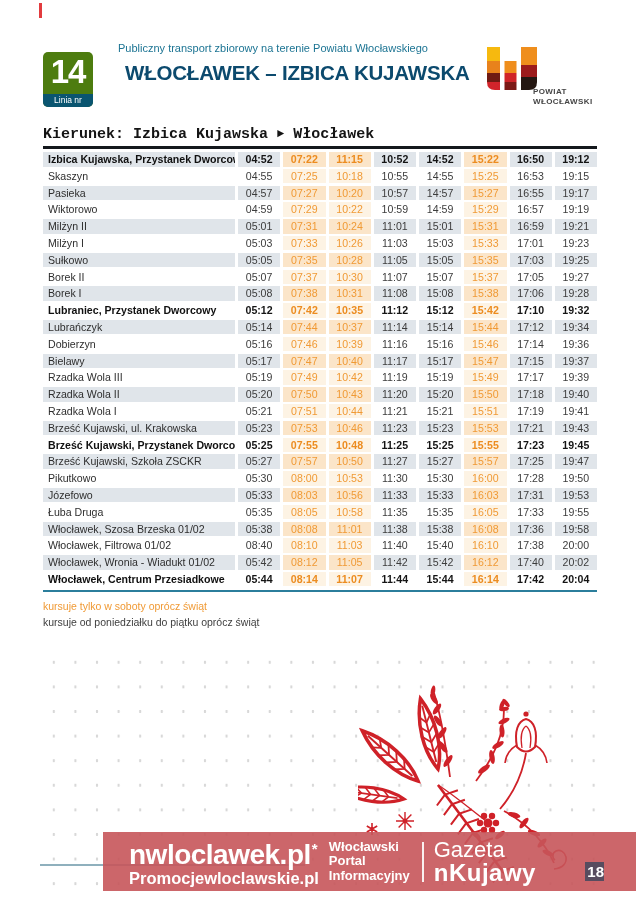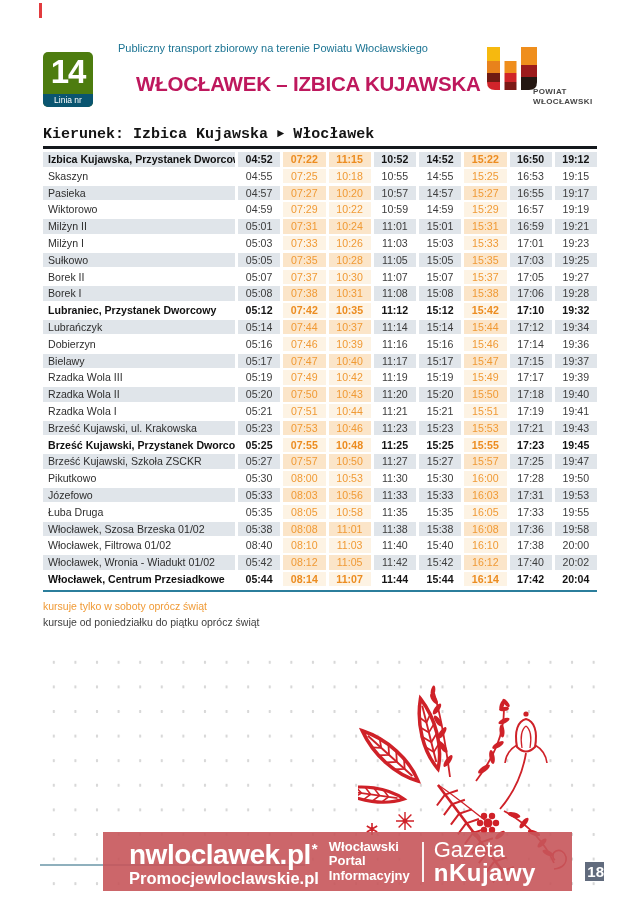--- a/index.html
+++ b/index.html
@@ -10,21 +10,21 @@
   .crop-mark{position:absolute;left:39px;top:3px;width:3px;height:15px;background:#e23b3e;}
 
   
   .line-badge{position:absolute;left:43px;top:52px;width:50px;height:55px;background:#4d7c0f;
               border-radius:5px;overflow:hidden;text-align:center;}
   .line-num{font-size:33px;font-weight:bold;color:#fff;line-height:40px;letter-spacing:-1px;}
   .line-label{position:absolute;left:0;bottom:0;width:100%;height:13px;background:#0a5570;
               color:#fff;font-size:8.5px;line-height:13px;}
   .title-block{position:absolute;left:118px;top:42px;}
   .subtitle{font-size:11px;color:#1c7493;margin-bottom:3px;}
-  .title{margin:18px;font-size:20.5px;line-height:23.5px;font-weight:bold;color:#be185d;letter-spacing:-0.2px;}
+  .title{margin:7px;font-size:20.5px;line-height:23.5px;font-weight:bold;color:#0c4a6e;letter-spacing:-0.2px;}
   .logo-svg{position:absolute;left:487px;top:47px;}
   .logo-text{position:absolute;left:533px;top:87px;font-size:8px;font-weight:bold;color:#454545;
              line-height:9.5px;letter-spacing:0.4px;}
 
   
   .direction{position:absolute;left:43px;top:126px;font-size:15px;font-weight:bold;color:#141414;font-family:Liberation Mono, monospace;}
   .direction .arr{font-size:12px;position:relative;top:-1px;}
 
   
   .timetable{position:absolute;left:43px;top:146px;width:554px;
@@ -48,21 +48,21 @@
   
   .dots{position:absolute;left:37px;top:642px;width:563px;height:250px;z-index:0;
         background-image:radial-gradient(circle,#d8d8d8 1.1px,rgba(255,255,255,0) 1.5px);
         background-size:21.6px 24.6px;background-position:6px 8px;}
 
   .ornament{position:absolute;left:358px;top:683px;z-index:2;}
 
   .wm-line{position:absolute;left:40px;top:864px;width:265px;height:2px;background:#8fb0bd;z-index:1;}
 
   
-  .watermark{position:absolute;left:103px;top:832px;width:469px;height:59px;
+  .watermark{position:absolute;left:103px;top:832px;width:533px;height:59px;
              background:rgba(199,85,90,0.9);z-index:5;display:flex;align-items:center;color:#fff;}
   .wm-left{margin-left:26px;}
   .wm-site1{font-size:28px;font-weight:bold;line-height:26px;letter-spacing:-0.5px;white-space:nowrap;}
   .wm-star{font-size:15px;vertical-align:10px;margin-left:1px;}
   .wm-site2{font-size:16.5px;font-weight:bold;margin-top:1px;white-space:nowrap;}
   .wm-mid{margin-left:10px;font-size:13px;font-weight:bold;line-height:14.5px;}
   .wm-div{width:2px;height:40px;background:rgba(255,255,255,0.9);margin:0 10px 0 12px;}
   .wm-right{position:relative;z-index:7;}
   .wm-gaz1{font-size:22px;line-height:22px;}
   .wm-gaz2{font-size:24px;line-height:24px;font-weight:bold;letter-spacing:0.5px;}

